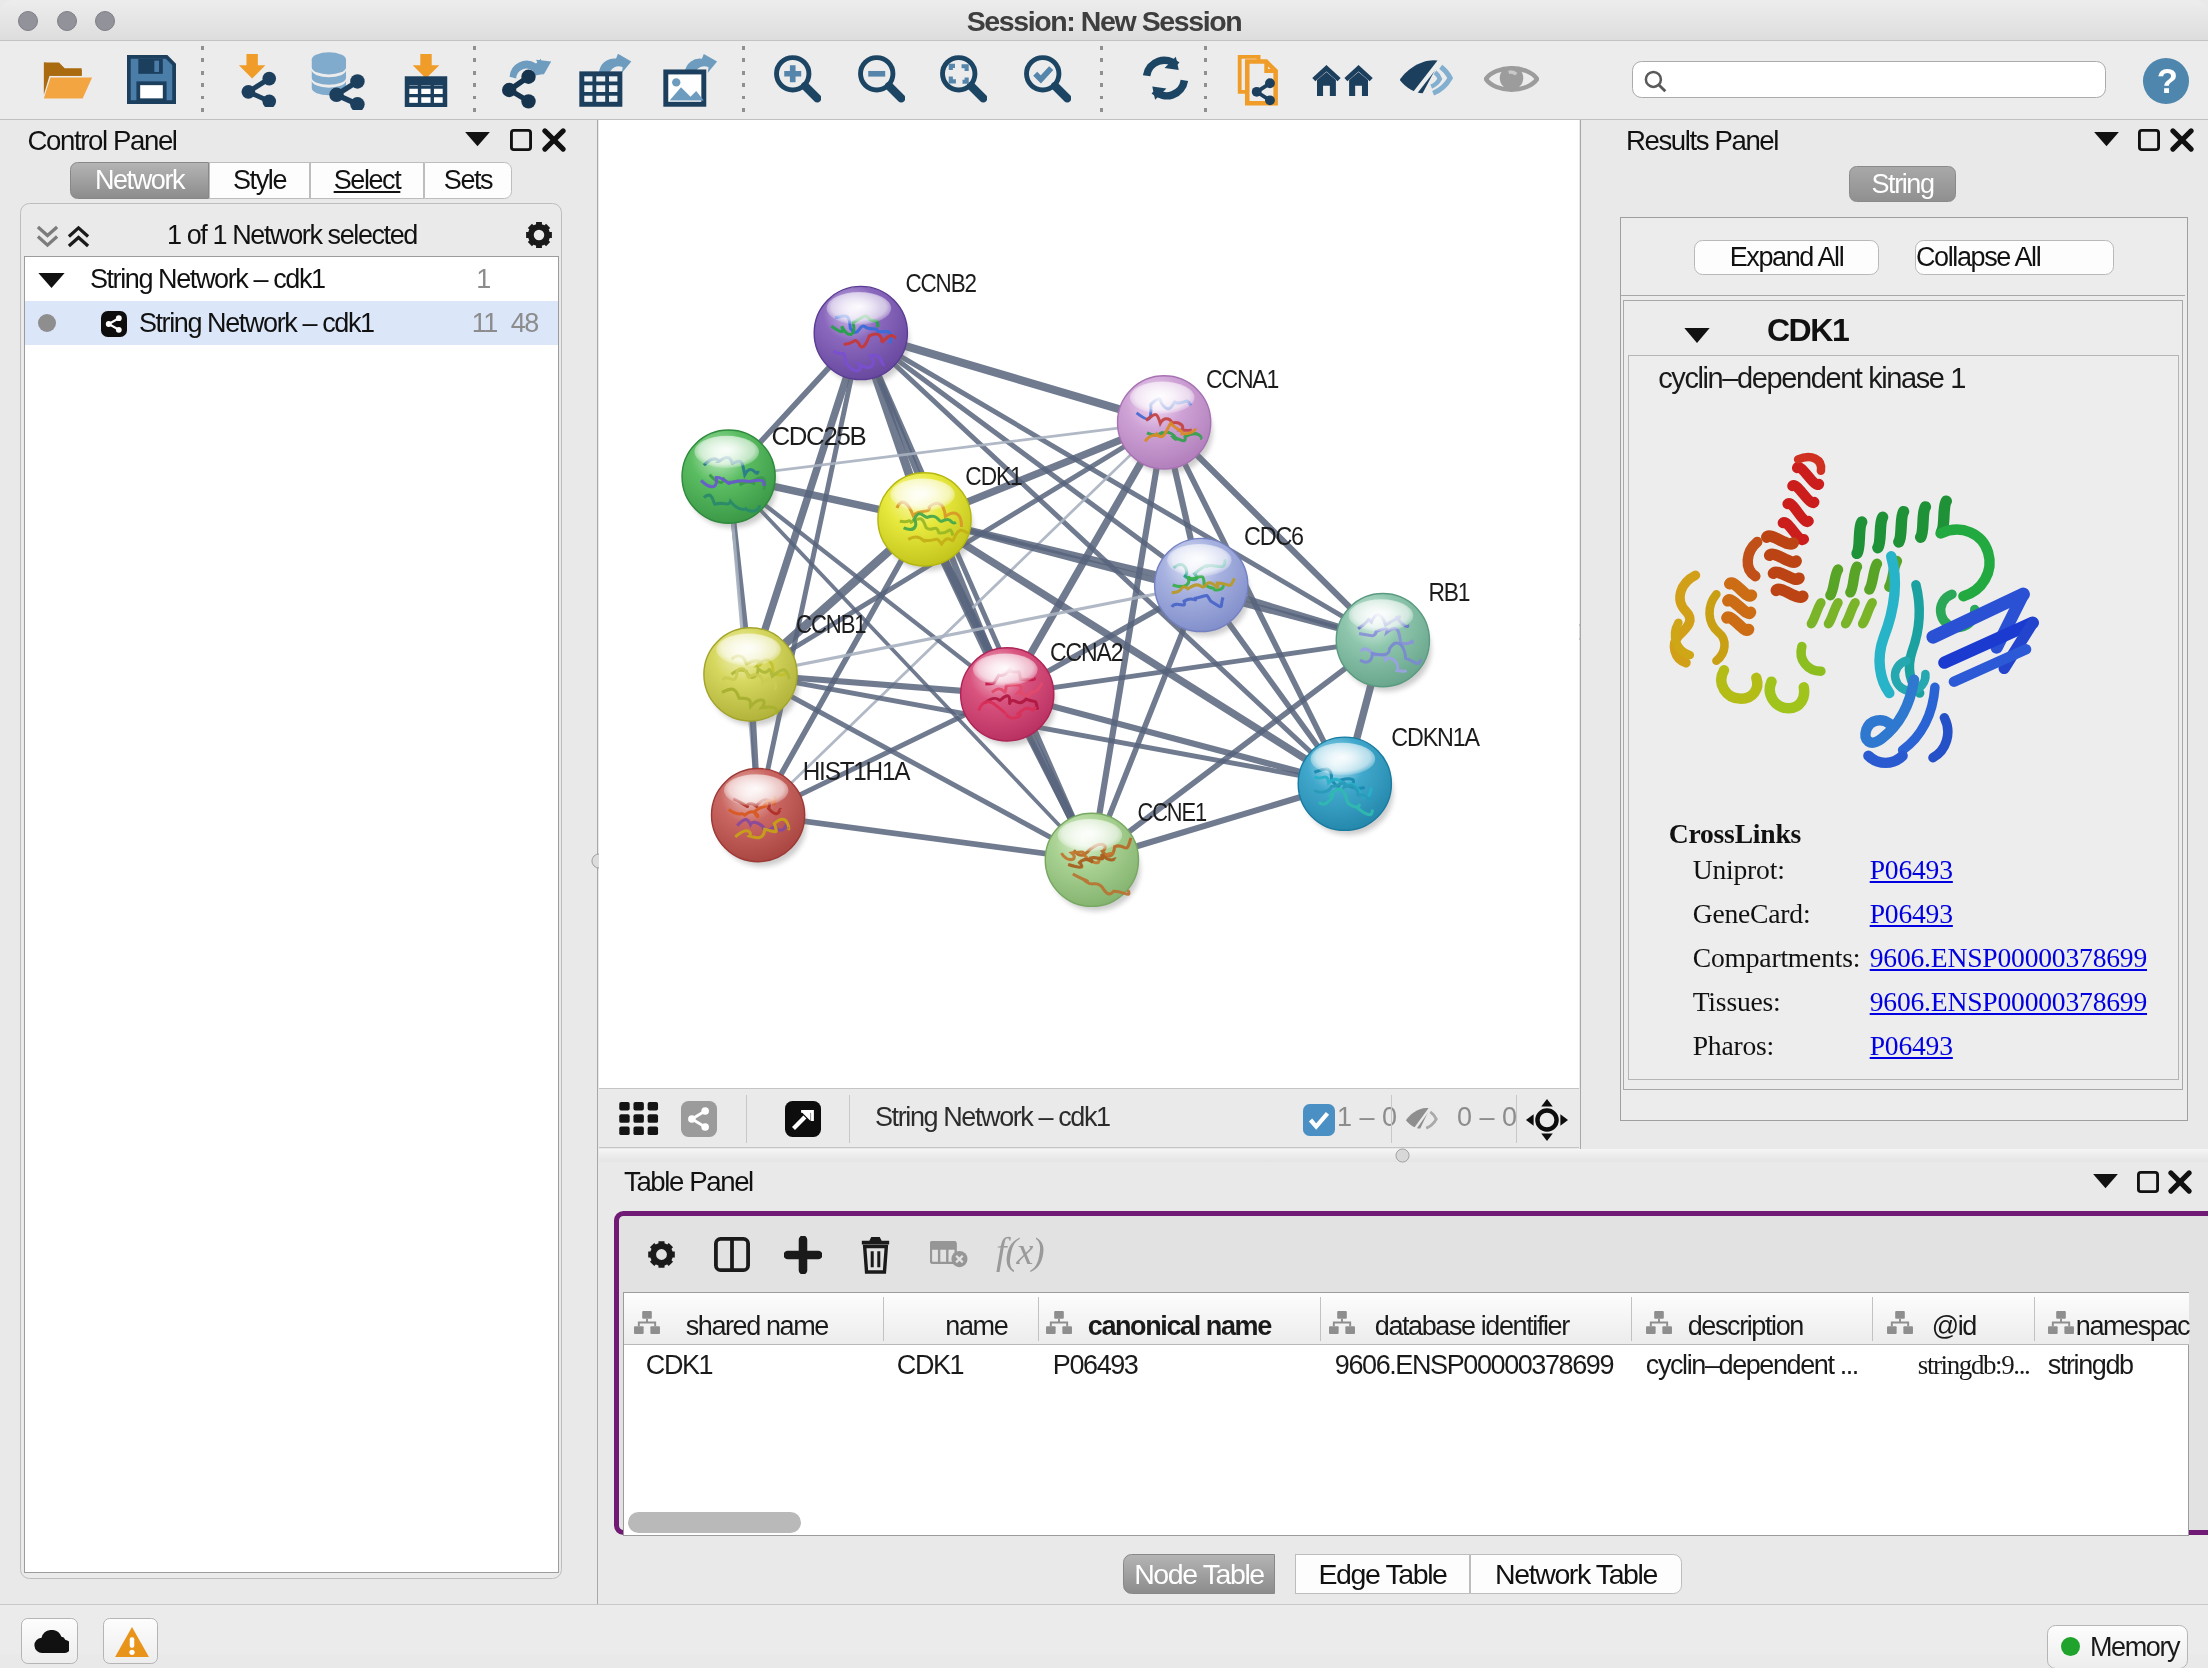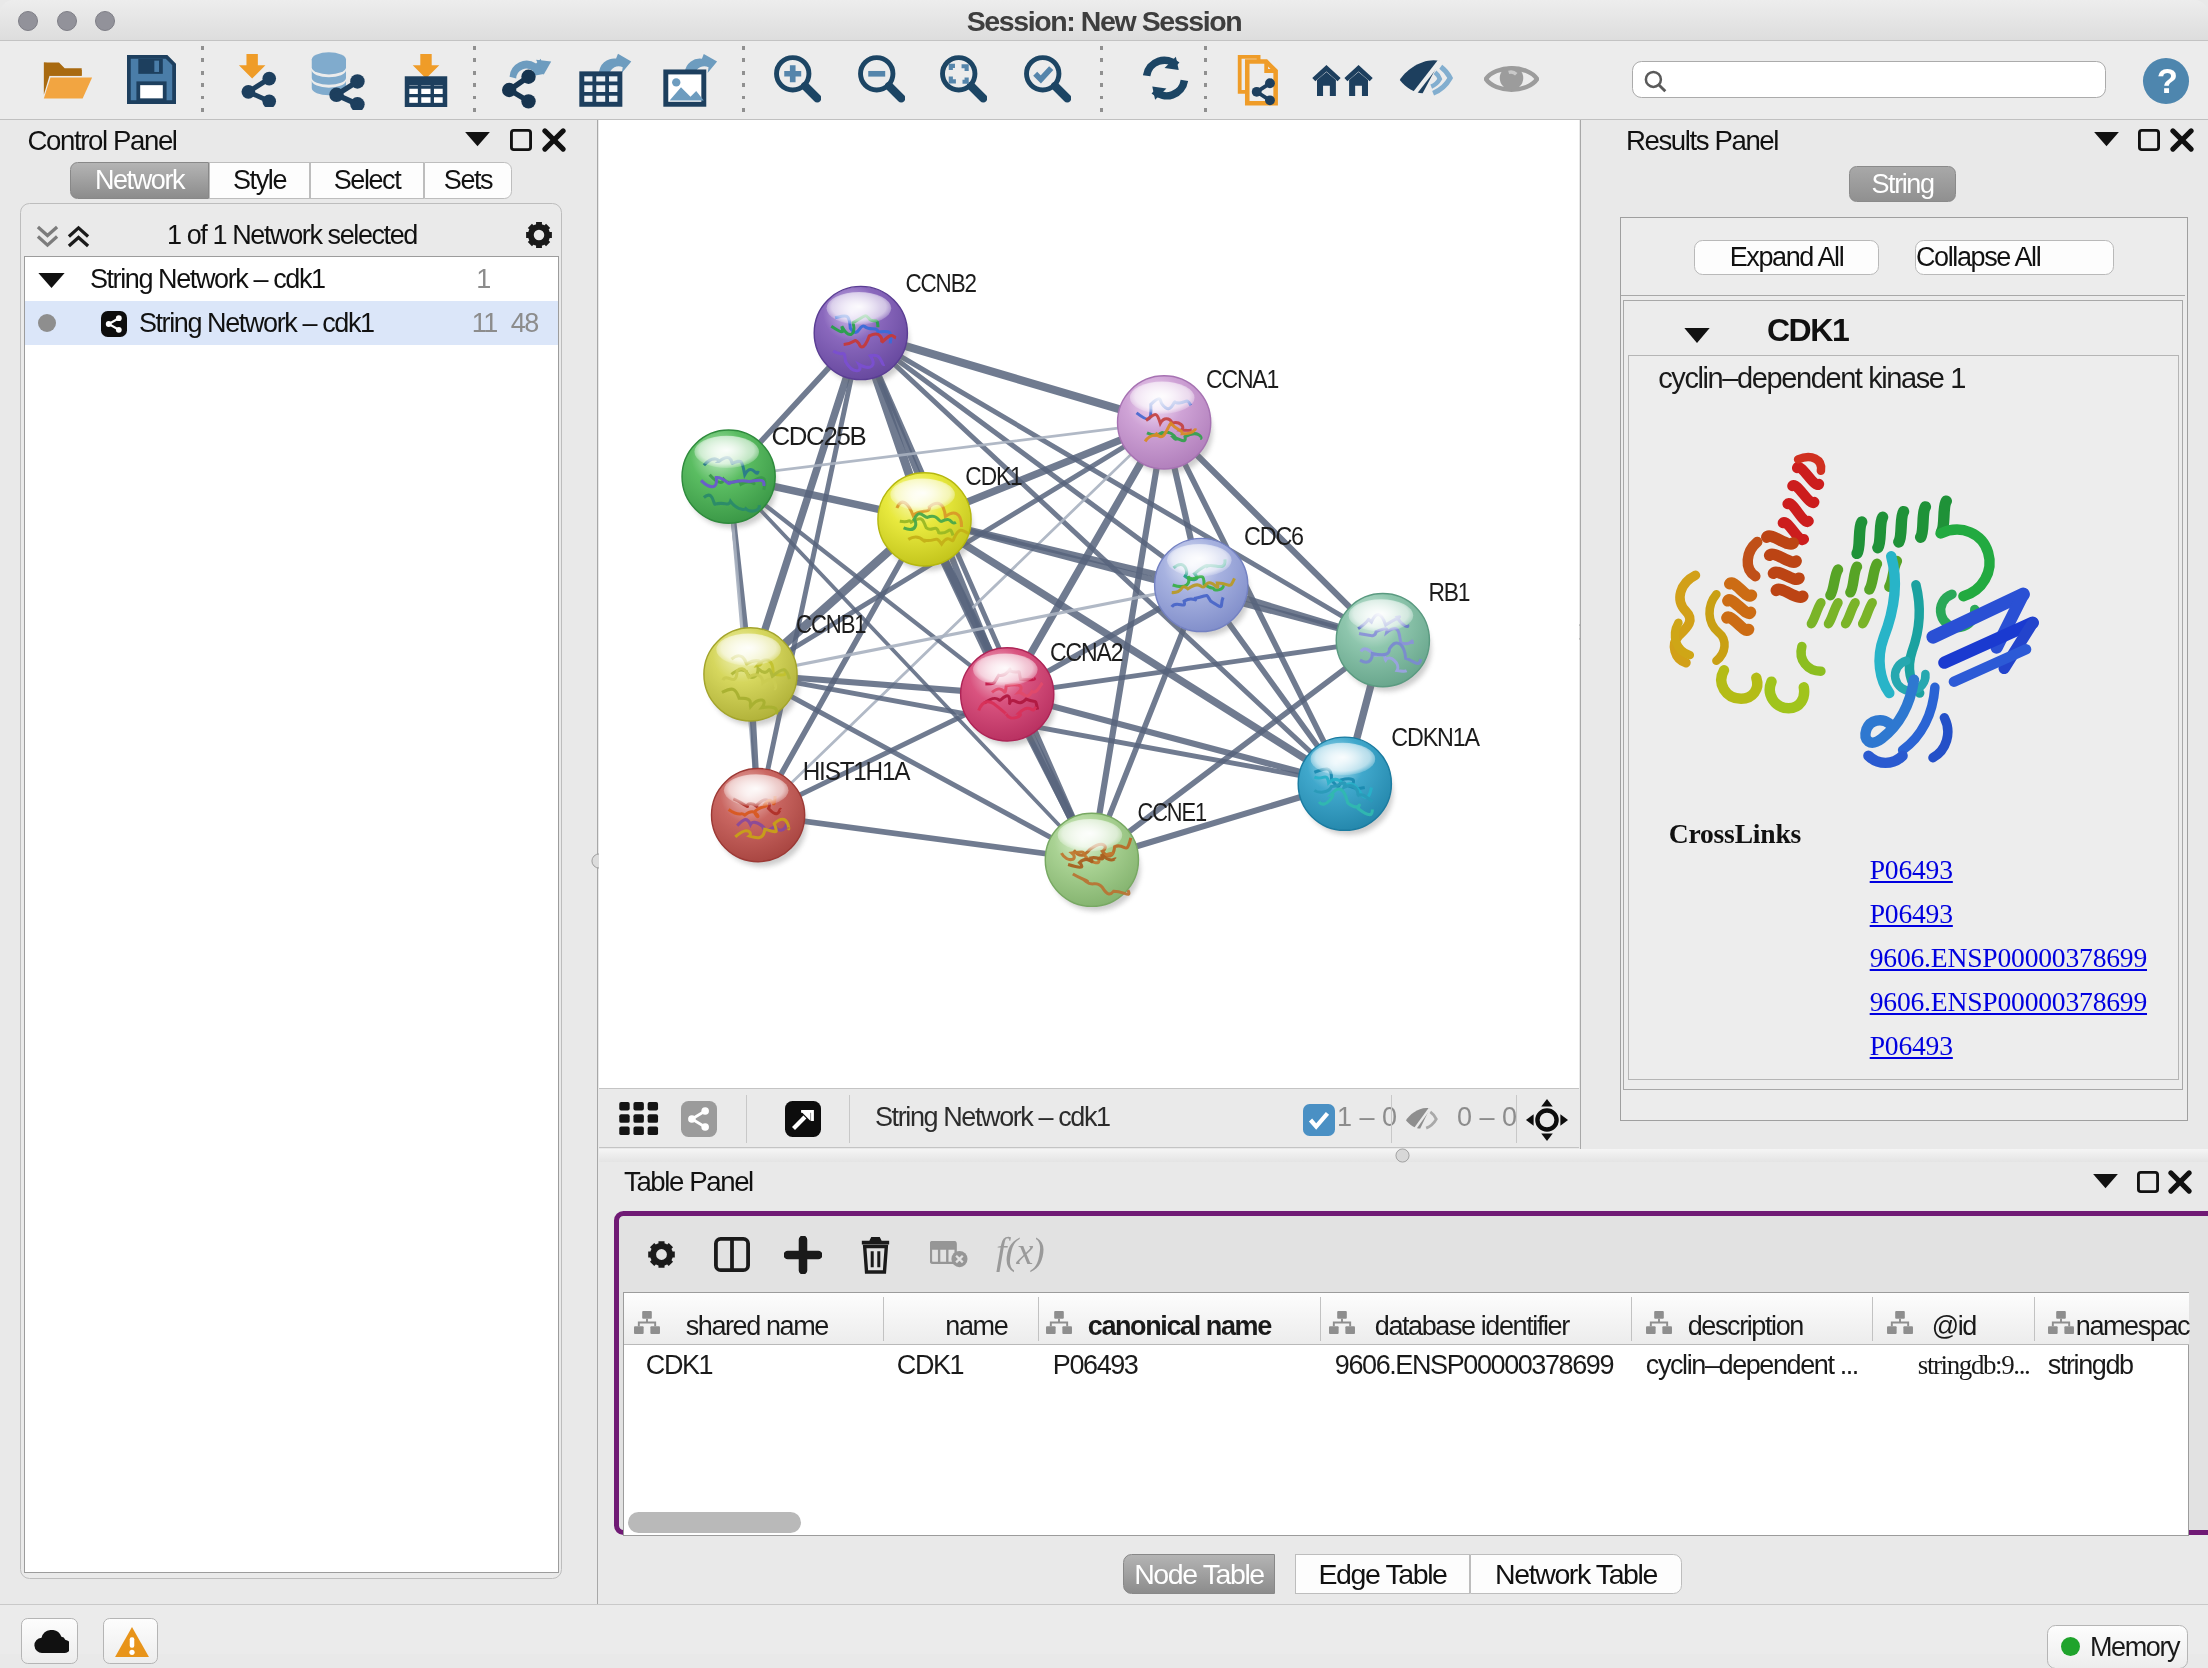--- a/index.html
+++ b/index.html
@@ -226,21 +226,21 @@
       <path d="M0 0 h26 l-13 15 z" fill="#111"></path>
     </svg>
   <svg class="abs" style="left:510px;top:8.6px" width="22" height="22" viewBox="0 0 23 23">
       <rect x="1.5" y="1.5" width="20" height="20" rx="2.5" fill="none" stroke="#111" stroke-width="3"></rect>
     </svg>
   <svg class="abs" style="left:542px;top:7.6px" width="24" height="24" viewBox="0 0 25 25">
       <path d="M3 3 L22 22 M22 3 L3 22" stroke="#111" stroke-width="5.2" stroke-linecap="round"></path>
     </svg>
   <div class="tabbtn tabsel" style="left:70px;top:42px;width:139px;border-radius:7.6px 0 0 7.6px;">Network</div>
   <div class="tabbtn" style="left:209px;top:42px;width:101px;">Style</div>
-  <div class="tabbtn" style="left:310px;top:42px;width:114px;">Select</div>
+  <div class="tabbtn" style="left:310px;top:42px;width:114px;text-decoration:underline;">Select</div>
   <div class="tabbtn" style="left:424px;top:42px;width:88px;border-radius:0 7.6px 7.6px 0;">Sets</div>
   <div id="cbox" class="abs">
 
     <svg class="abs" style="left:15px;top:21px" width="23" height="23" viewBox="0 0 24 24">
         <path d="M2 2 l10 9 10 -9 M2 12 l10 9 10 -9" stroke="#7c7c7c" stroke-width="3.4" fill="none"></path>
       </svg>
     <svg class="abs" style="left:46px;top:21px" width="23" height="23" viewBox="0 0 24 24">
         <path d="M2 22 l10 -9 10 9 M2 12 l10 -9 10 9" stroke="#1a1a1a" stroke-width="3.4" fill="none"></path>
       </svg>
     <div class="abs" style="left:0;top:16px;width:542px;text-align:center;font-size:27px;color:#111">1 of 1 Network selected</div>
@@ -697,20 +697,21 @@
             <path d="M292 232 L385 190" fill="none" stroke="#1a3ad0" stroke-width="13" stroke-linecap="round" stroke-linejoin="round" opacity="1.0"></path>
             <path d="M385 190 l-30 48" fill="none" stroke="#2344cc" stroke-width="12" stroke-linecap="round" stroke-linejoin="round" opacity="1.0"></path>
             <path d="M302 252 L378 218" fill="none" stroke="#2c5ad6" stroke-width="11" stroke-linecap="round" stroke-linejoin="round" opacity="1.0"></path>
             <path d="M260 250 c-4 26 -16 48 -34 62 c-12 9 -20 2 -16 -10 c4 -10 16 -12 24 -6" fill="none" stroke="#2e78d0" stroke-width="11" stroke-linecap="round" stroke-linejoin="round" opacity="1.0"></path>
             <path d="M282 258 c-2 28 -14 52 -34 66" fill="none" stroke="#2a64d4" stroke-width="10" stroke-linecap="round" stroke-linejoin="round" opacity="1.0"></path>
             <path d="M212 330 c10 10 26 10 36 0" fill="none" stroke="#2a5ad0" stroke-width="11" stroke-linecap="round" stroke-linejoin="round" opacity="1.0"></path>
             <path d="M292 290 c8 16 2 34 -12 42" fill="none" stroke="#2450c8" stroke-width="10" stroke-linecap="round" stroke-linejoin="round" opacity="1.0"></path>
           </svg>
 
         <div class="abs serif" style="left:40px;top:462px;font-family:'Liberation Serif',serif;font-size:27.6px;font-weight:bold;color:#111;">CrossLinks</div>
+        <div class="abs serif" style="left:64px;top:492px;font-family:'Liberation Serif',serif;font-size:27.6px;color:#111;line-height:44px;">Uniprot:<br>GeneCard:<br>Compartments:<br>Tissues:<br>Pharos:</div>
         <div class="abs serif" style="left:241px;top:492px;font-family:'Liberation Serif',serif;font-size:27.6px;color:#0000e0;line-height:44px;text-decoration:underline;">P06493<br>P06493<br>9606.ENSP00000378699<br>9606.ENSP00000378699<br>P06493</div>
       </div>
     </div>
   </div>
 </div>
 <div id="tpanel" class="abs">
   <div class="abs phead" style="left:25px;top:3.8px">Table Panel</div>
   <svg class="abs" style="left:1494px;top:12.4px" width="25" height="14.3" viewBox="0 0 26 15">
       <path d="M0 0 h26 l-13 15 z" fill="#111"></path>
     </svg>

